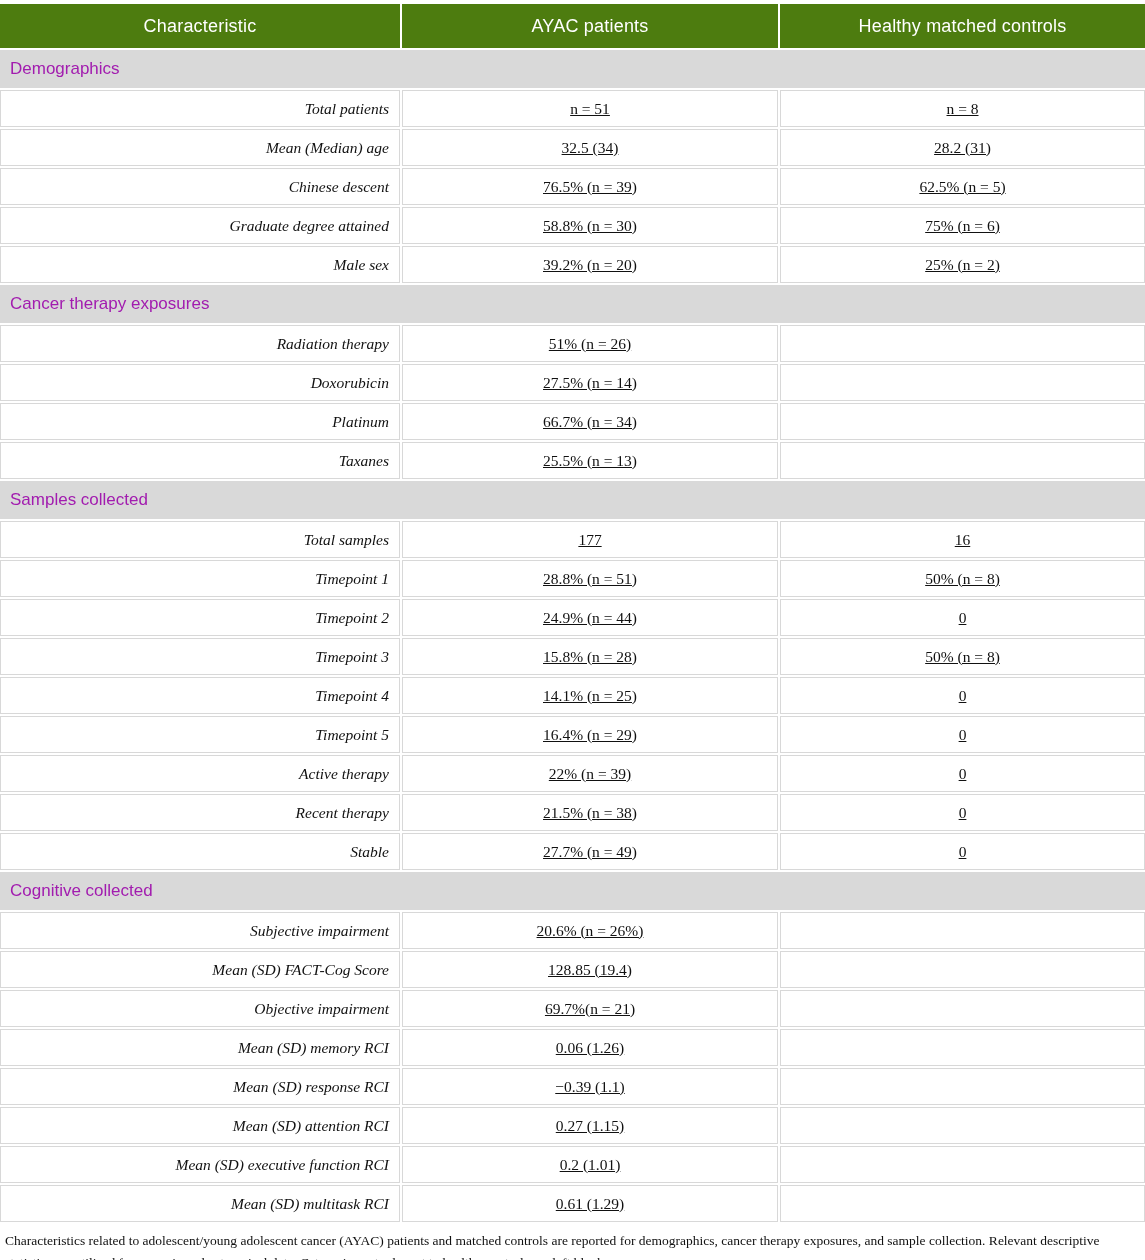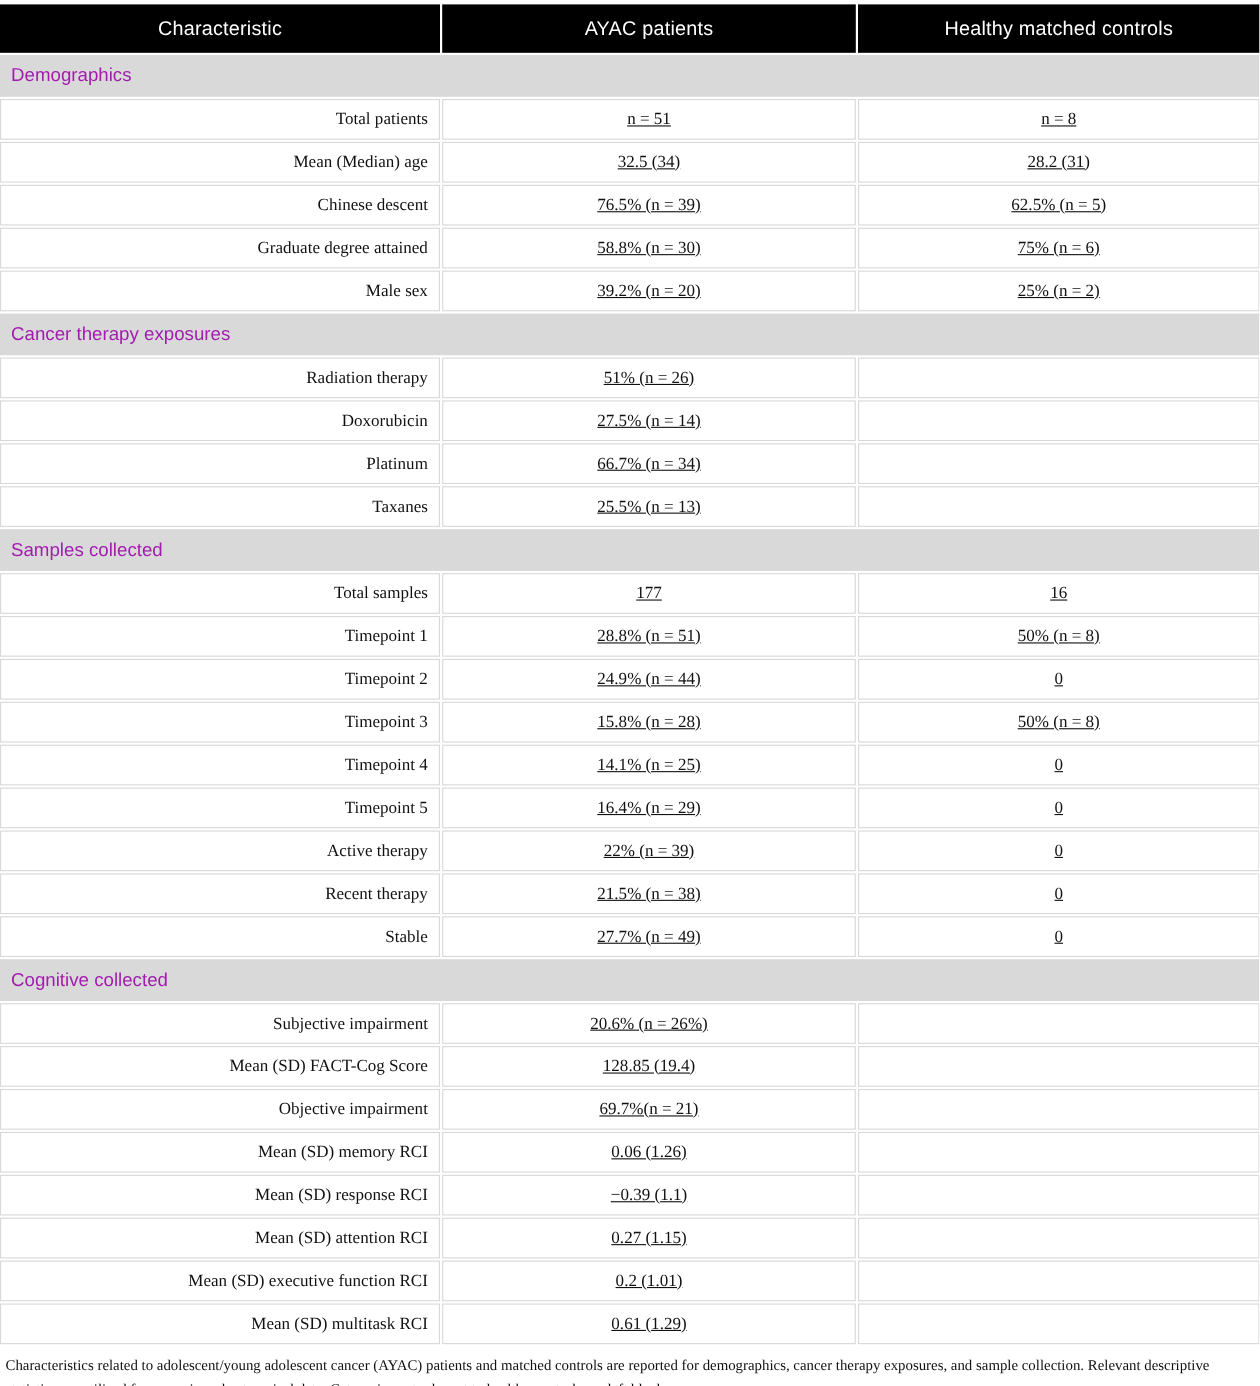--- a/index.html
+++ b/index.html
@@ -10,21 +10,21 @@
   }
   .table-wrap { padding-top: 4px; }
   .row { display: flex; gap: 2px; margin-top: 2px; }
   .row.header-row { margin-top: 0; }
 
   .col-label   { width: 400px; }
   .col-ayac    { width: 376px; }
   .col-control { flex: 1; }
 
   .header-cell {
-    background: #000000;
+    background: #4d7c0f;
     color: #ffffff;
     font-family: "Liberation Sans", sans-serif;
     font-size: 18px;
     height: 44px;
     display: flex;
     align-items: center;
     justify-content: center;
     letter-spacing: 0.2px;
   }
 
@@ -44,20 +44,21 @@
     height: 37px;
     box-sizing: border-box;
     display: flex;
     align-items: center;
     font-size: 15.5px;
     color: #111111;
   }
   .row-label {
     justify-content: flex-end;
     padding-right: 10px;
+    font-style: italic;
   }
   .value-cell { justify-content: center; text-decoration: underline; }
 
   .black-cell {
     background: #1b1b1b;
     border-color: #1b1b1b;
     color: #3a3a3a; 
   }
 
   .footnote {

